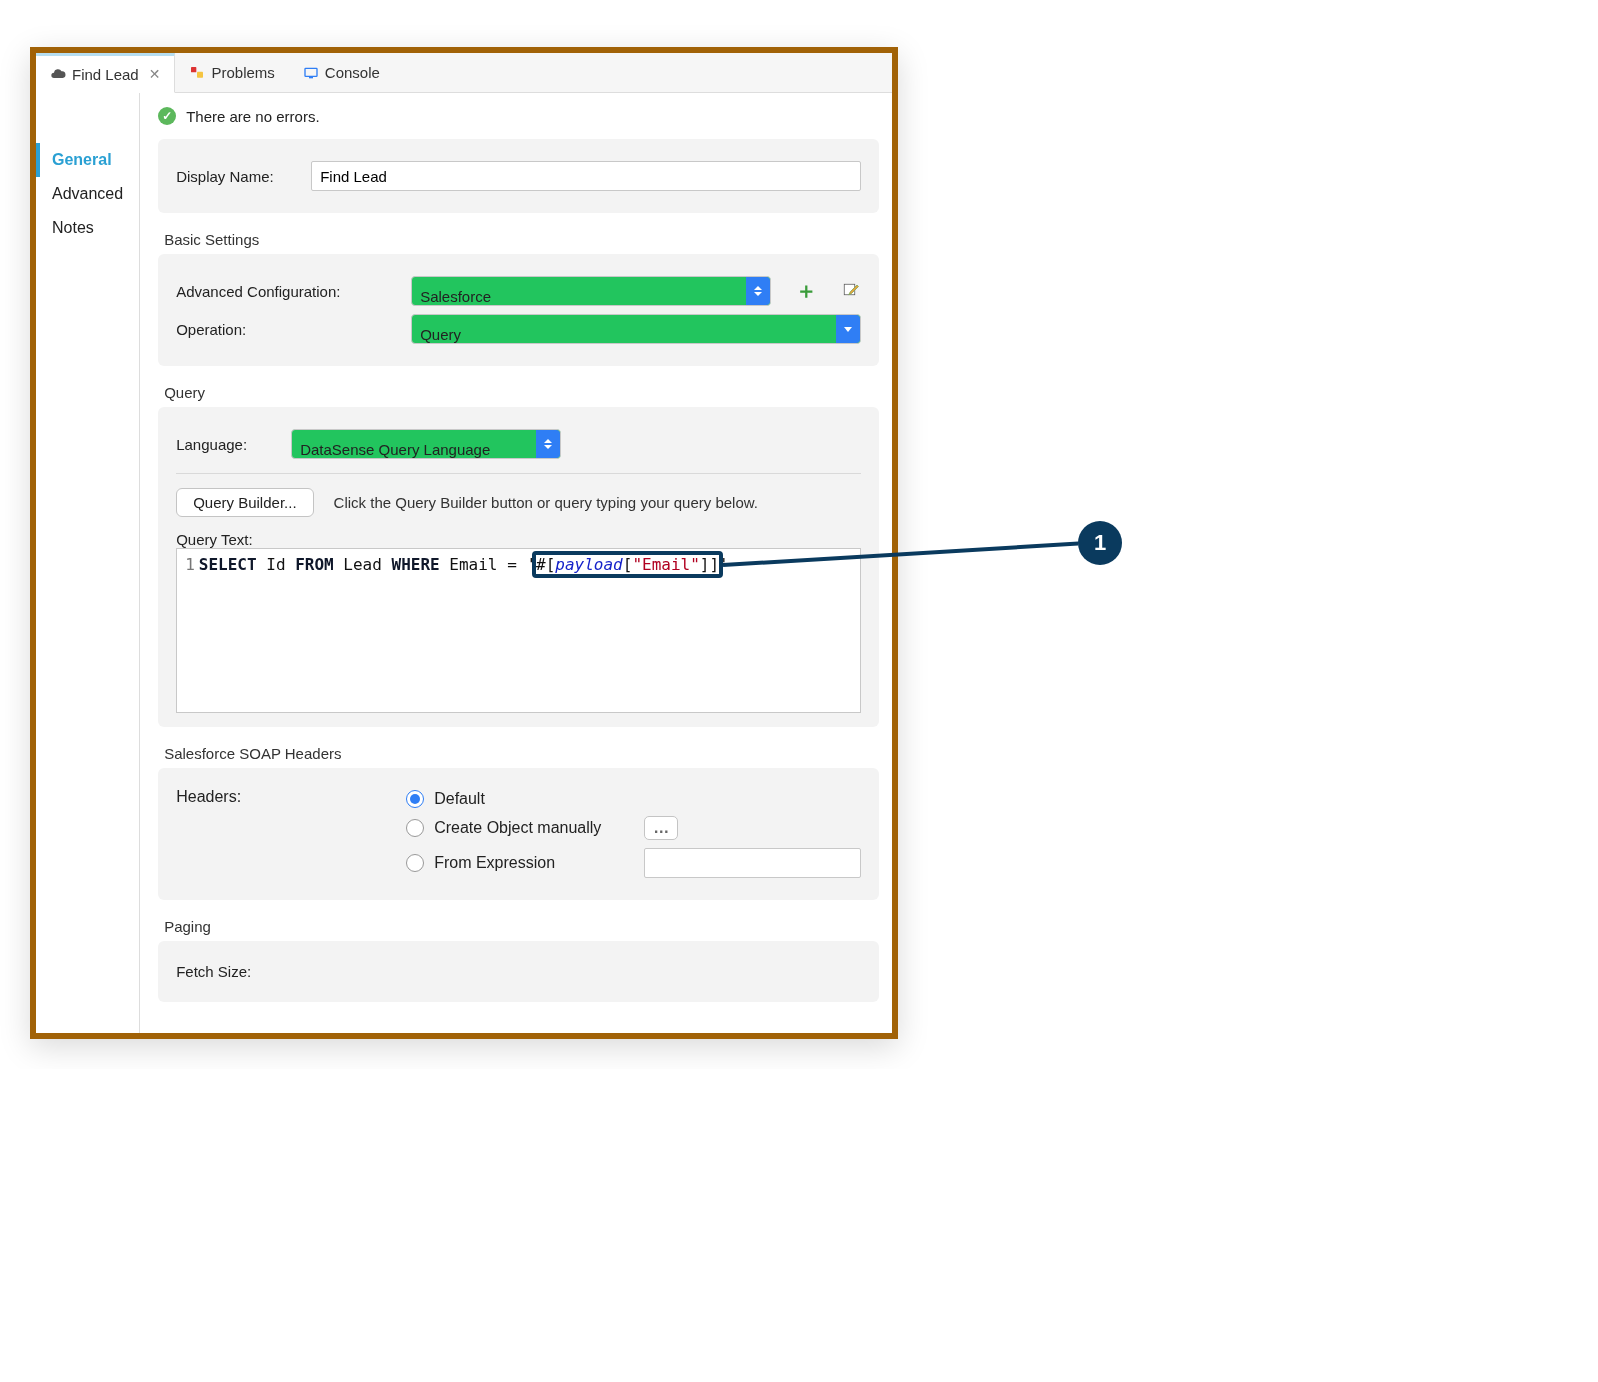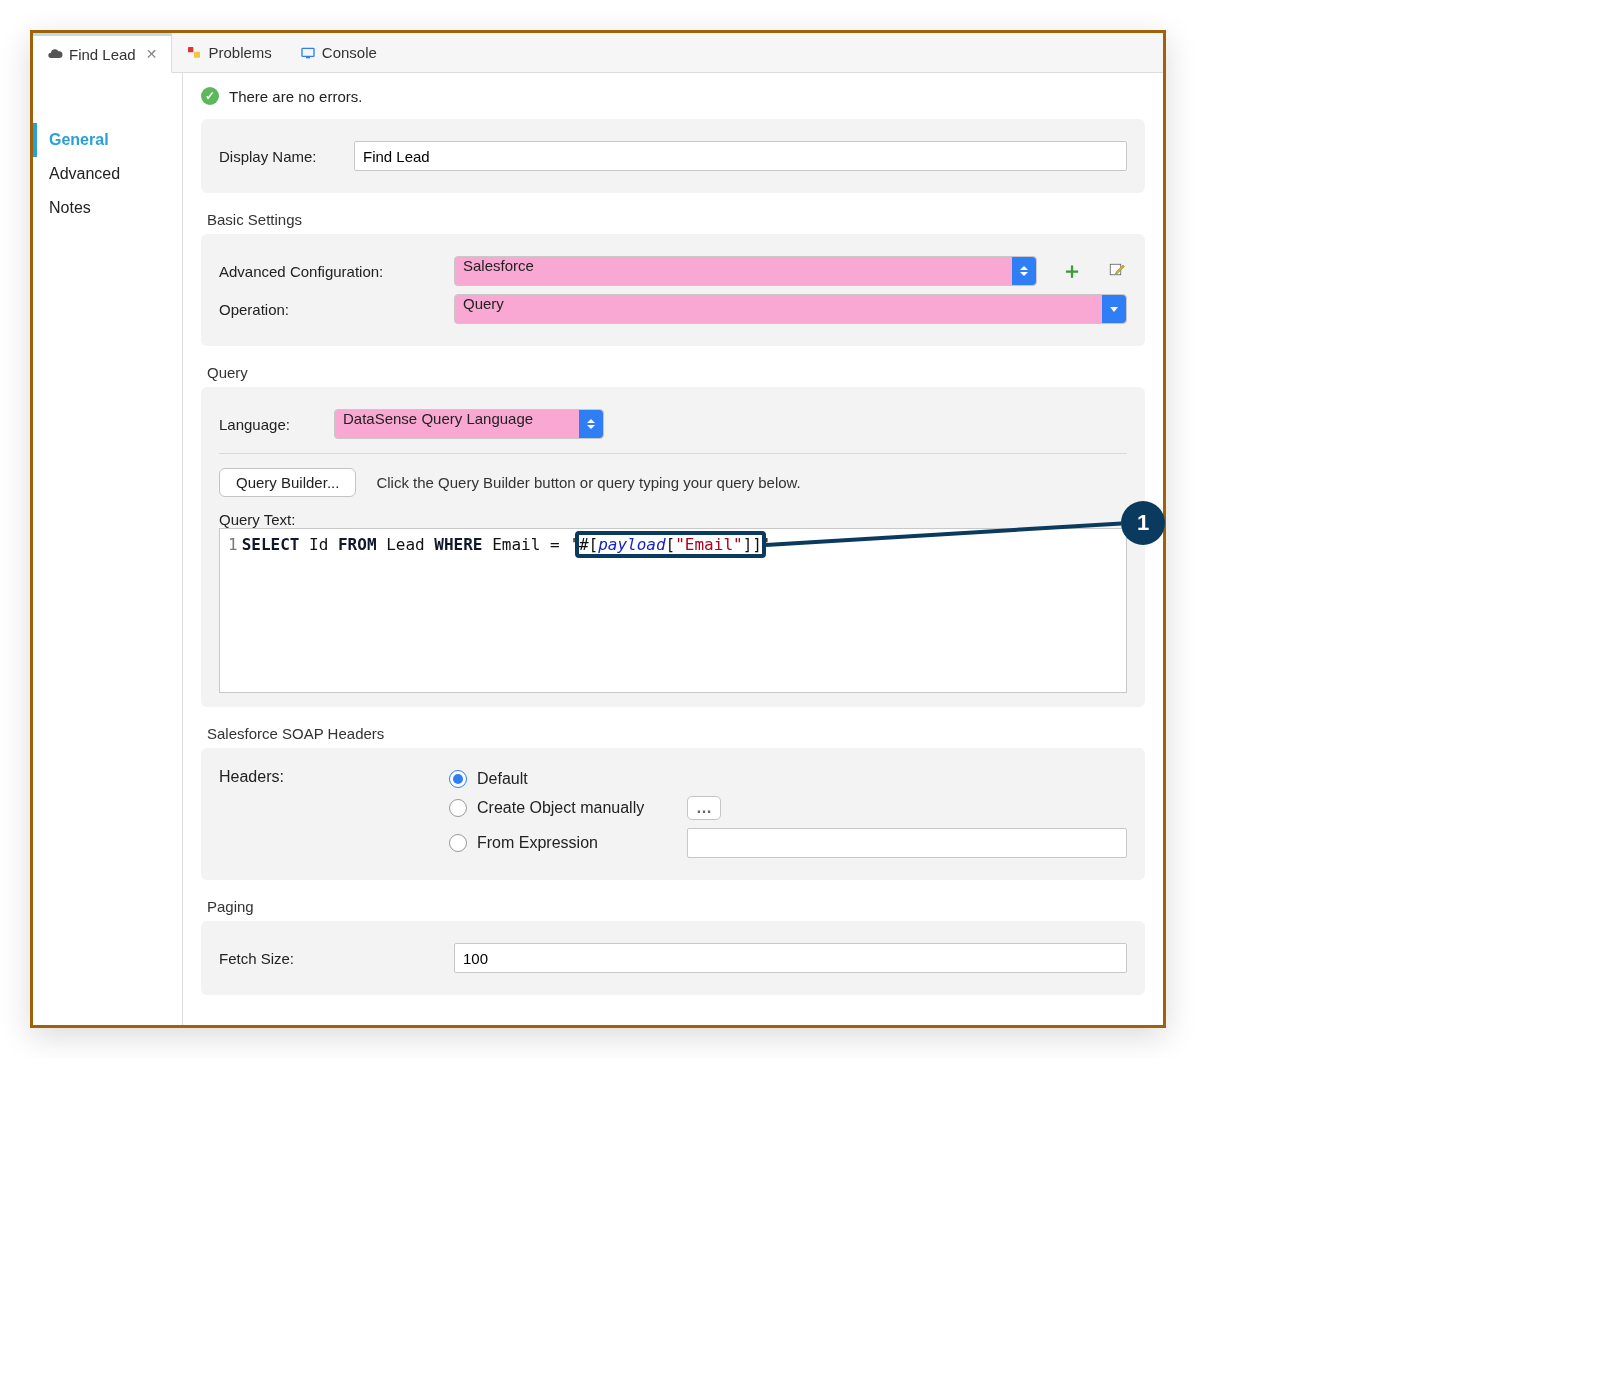--- a/index.html
+++ b/index.html
@@ -4,25 +4,26 @@
 <style>
   * { box-sizing: border-box; }
   body {
     margin: 0;
     padding: 30px;
     font-family: -apple-system, BlinkMacSystemFont, "Segoe UI", Helvetica, Arial, sans-serif;
     background: #fff;
     color: #222;
   }
   .window {
-    width: 1136px;
-    border: 3px solid #a16207;
+    width: 868px;
+    border: 6px solid #a16207;
     box-shadow: 0 8px 30px rgba(0,0,0,0.15);
     background: #fff;
     position: relative;
+    margin-top: 17px;
   }
   
   .tabbar {
     display: flex;
     align-items: stretch;
     background: #f6f6f6;
     border-bottom: 1px solid #ddd;
     height: 40px;
   }
   .tab {
@@ -104,27 +105,27 @@
     height:30px;
     border:1px solid #c8c8c8;
     background:#fff;
     padding:0 8px;
     font-size:15px;
     border-radius:2px;
   }
   .select {
     height:30px;
     border:1px solid #c8c8c8;
-    background:#f9a8d4;
+    background:#22c55e;
     padding:0 30px 0 8px;
     font-size:15px;
     border-radius:4px;
     position:relative;
     display:flex;
-    align-items:flex-start;
+    align-items:flex-end;
   }
   .select.full { flex:1;}
   .select-caret {
     position:absolute; right:0; top:0; bottom:0;
     width:24px;
     background:#2f7ef5;
     border-radius:0 4px 4px 0;
     display:flex;align-items:center;justify-content:center;flex-direction:column;
   }
   .select-caret .tri { width:0;height:0;border-left:4px solid transparent;border-right:4px solid transparent;}
@@ -339,21 +340,20 @@
               <input class="text-input" style="flex: 1 1 0%;">
             </div>
           </div>
         </div>
       </div>
 
       <div class="section-title">Paging</div>
       <div class="panel" style="margin-bottom:0">
         <div class="row">
           <span class="label">Fetch Size:</span>
-          <input class="text-input" value="100" style="">
         </div>
       </div>
 
       <div id="callout-box" class="callout-box" style="left: 391.875px; top: 458px; width: 191.047px; height: 27px;"></div>
       <div id="anno-line" class="anno-line" style="left: 582.922px; top: 469.5px; width: 355.728px; height: 4px; transform: rotate(-3.46503deg);"></div>
       <div id="anno-circle" class="anno-circle" style="left: 938px; top: 428px; right: auto;">1</div>
 
     </div>
   </div>
 </div>

